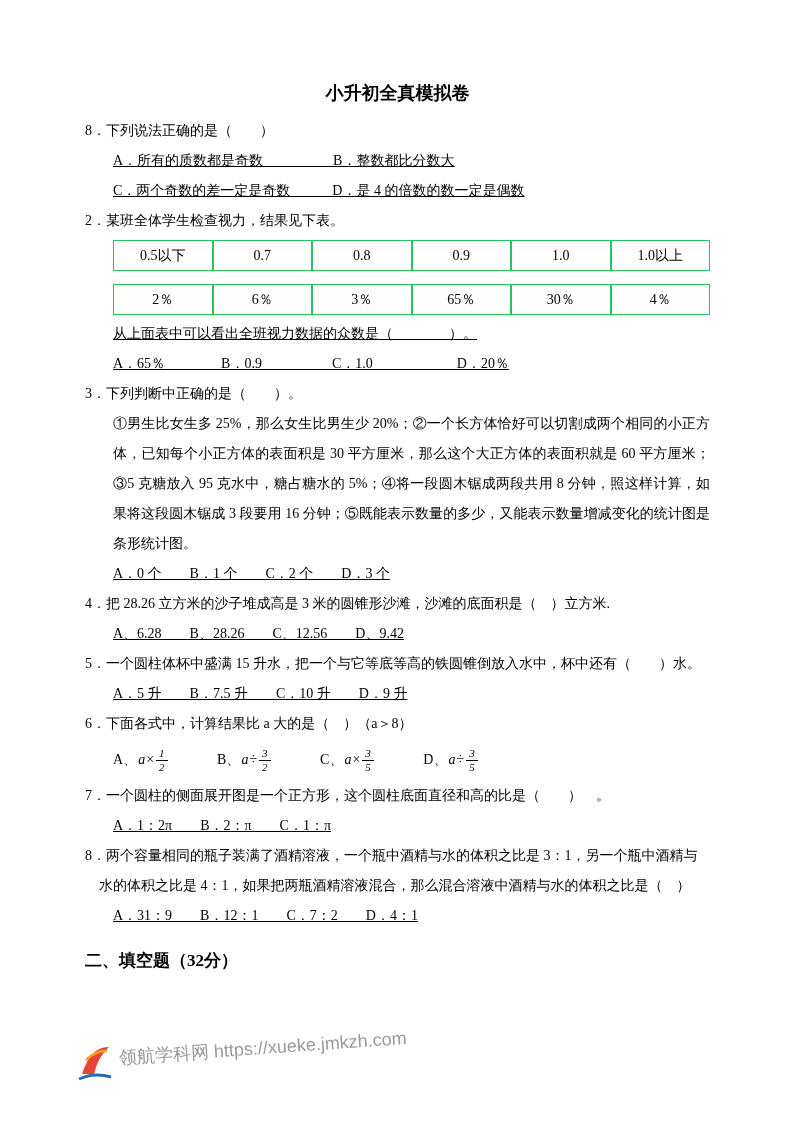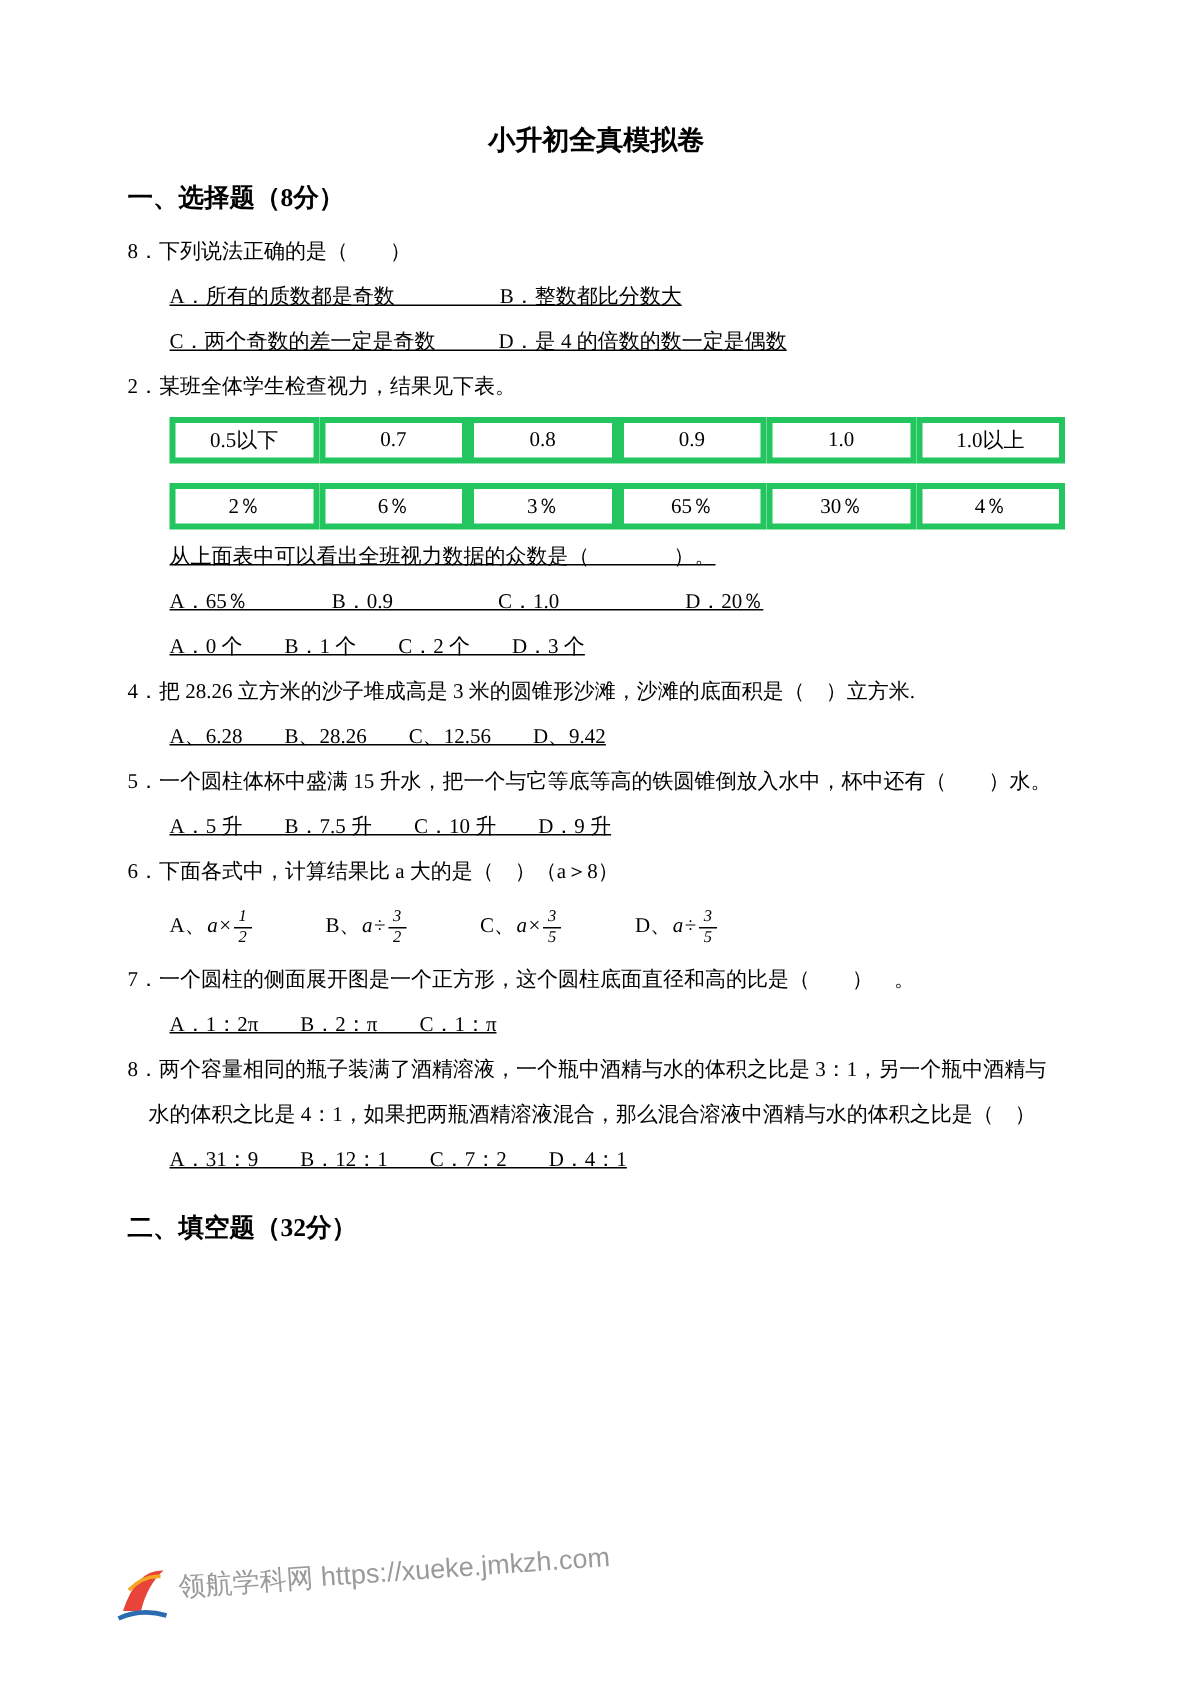--- a/index.html
+++ b/index.html
@@ -37,21 +37,21 @@
     text-align:justify;
   }
   .vision-table {
     border-collapse:separate;
     border-spacing:0 13px;
     margin:-9px 0 -9px 28px;
     width:597px;
     table-layout:fixed;
   }
   .vision-table td {
-    border:4px solid #22c55e;
+    border:1px solid #22c55e;
     height:31px;
     text-align:center;
     font-size:14px;
     background:#fff;
   }
   .q6-line { line-height:42px; font-size:14px; padding-left:28px; }
   .q6opt { display:inline-flex; align-items:center; margin-right:46px; }
   .mvar { font-style:italic; padding:0 1px; }
   .frac {
     display:inline-block;
@@ -80,21 +80,20 @@
     white-space:nowrap;
   }
 </style>
 </head>
 <body>
 
 <div class="page">
 
   <h1 class="title">小升初全真模拟卷</h1>
 
-  <h2 class="section-heading">一、选择题（8分）</h2>
 
   <div>
     <p class="line">8．下列说法正确的是（　　）</p>
     <p class="line indent">A．所有的质数都是奇数　　　　　B．整数都比分数大</p>
     <p class="line indent">C．两个奇数的差一定是奇数　　　D．是 4 的倍数的数一定是偶数</p>
   </div>
 
   <div>
     <p class="line">2．某班全体学生检查视力，结果见下表。</p>
     <table class="vision-table">
@@ -115,20 +114,22 @@
         <td>30％</td>
         <td>4％</td>
       </tr>
     </tbody>
       </table>
     <p class="line indent">从上面表中可以看出全班视力数据的众数是（　　　　）。</p>
     <p class="line indent">A．65％　　　　B．0.9　　　　　C．1.0　　　　　　D．20％</p>
   </div>
 
   <div>
+    <p class="line">3．下列判断中正确的是（　　）。</p>
+    <p class="body-par">①男生比女生多 25%，那么女生比男生少 20%；②一个长方体恰好可以切割成两个相同的小正方体，已知每个小正方体的表面积是 30 平方厘米，那么这个大正方体的表面积就是 60 平方厘米；③5 克糖放入 95 克水中，糖占糖水的 5%；④将一段圆木锯成两段共用 8 分钟，照这样计算，如果将这段圆木锯成 3 段要用 16 分钟；⑤既能表示数量的多少，又能表示数量增减变化的统计图是条形统计图。</p>
     <p class="line indent">A．0 个　　B．1 个　　C．2 个　　D．3 个</p>
   </div>
 
   <div>
     <p class="line">4．把 28.26 立方米的沙子堆成高是 3 米的圆锥形沙滩，沙滩的底面积是（　）立方米.</p>
     <p class="line indent">A、6.28　　B、28.26　　C、12.56　　D、9.42</p>
   </div>
 
   <div>
     <p class="line">5．一个圆柱体杯中盛满 15 升水，把一个与它等底等高的铁圆锥倒放入水中，杯中还有（　　）水。</p>

